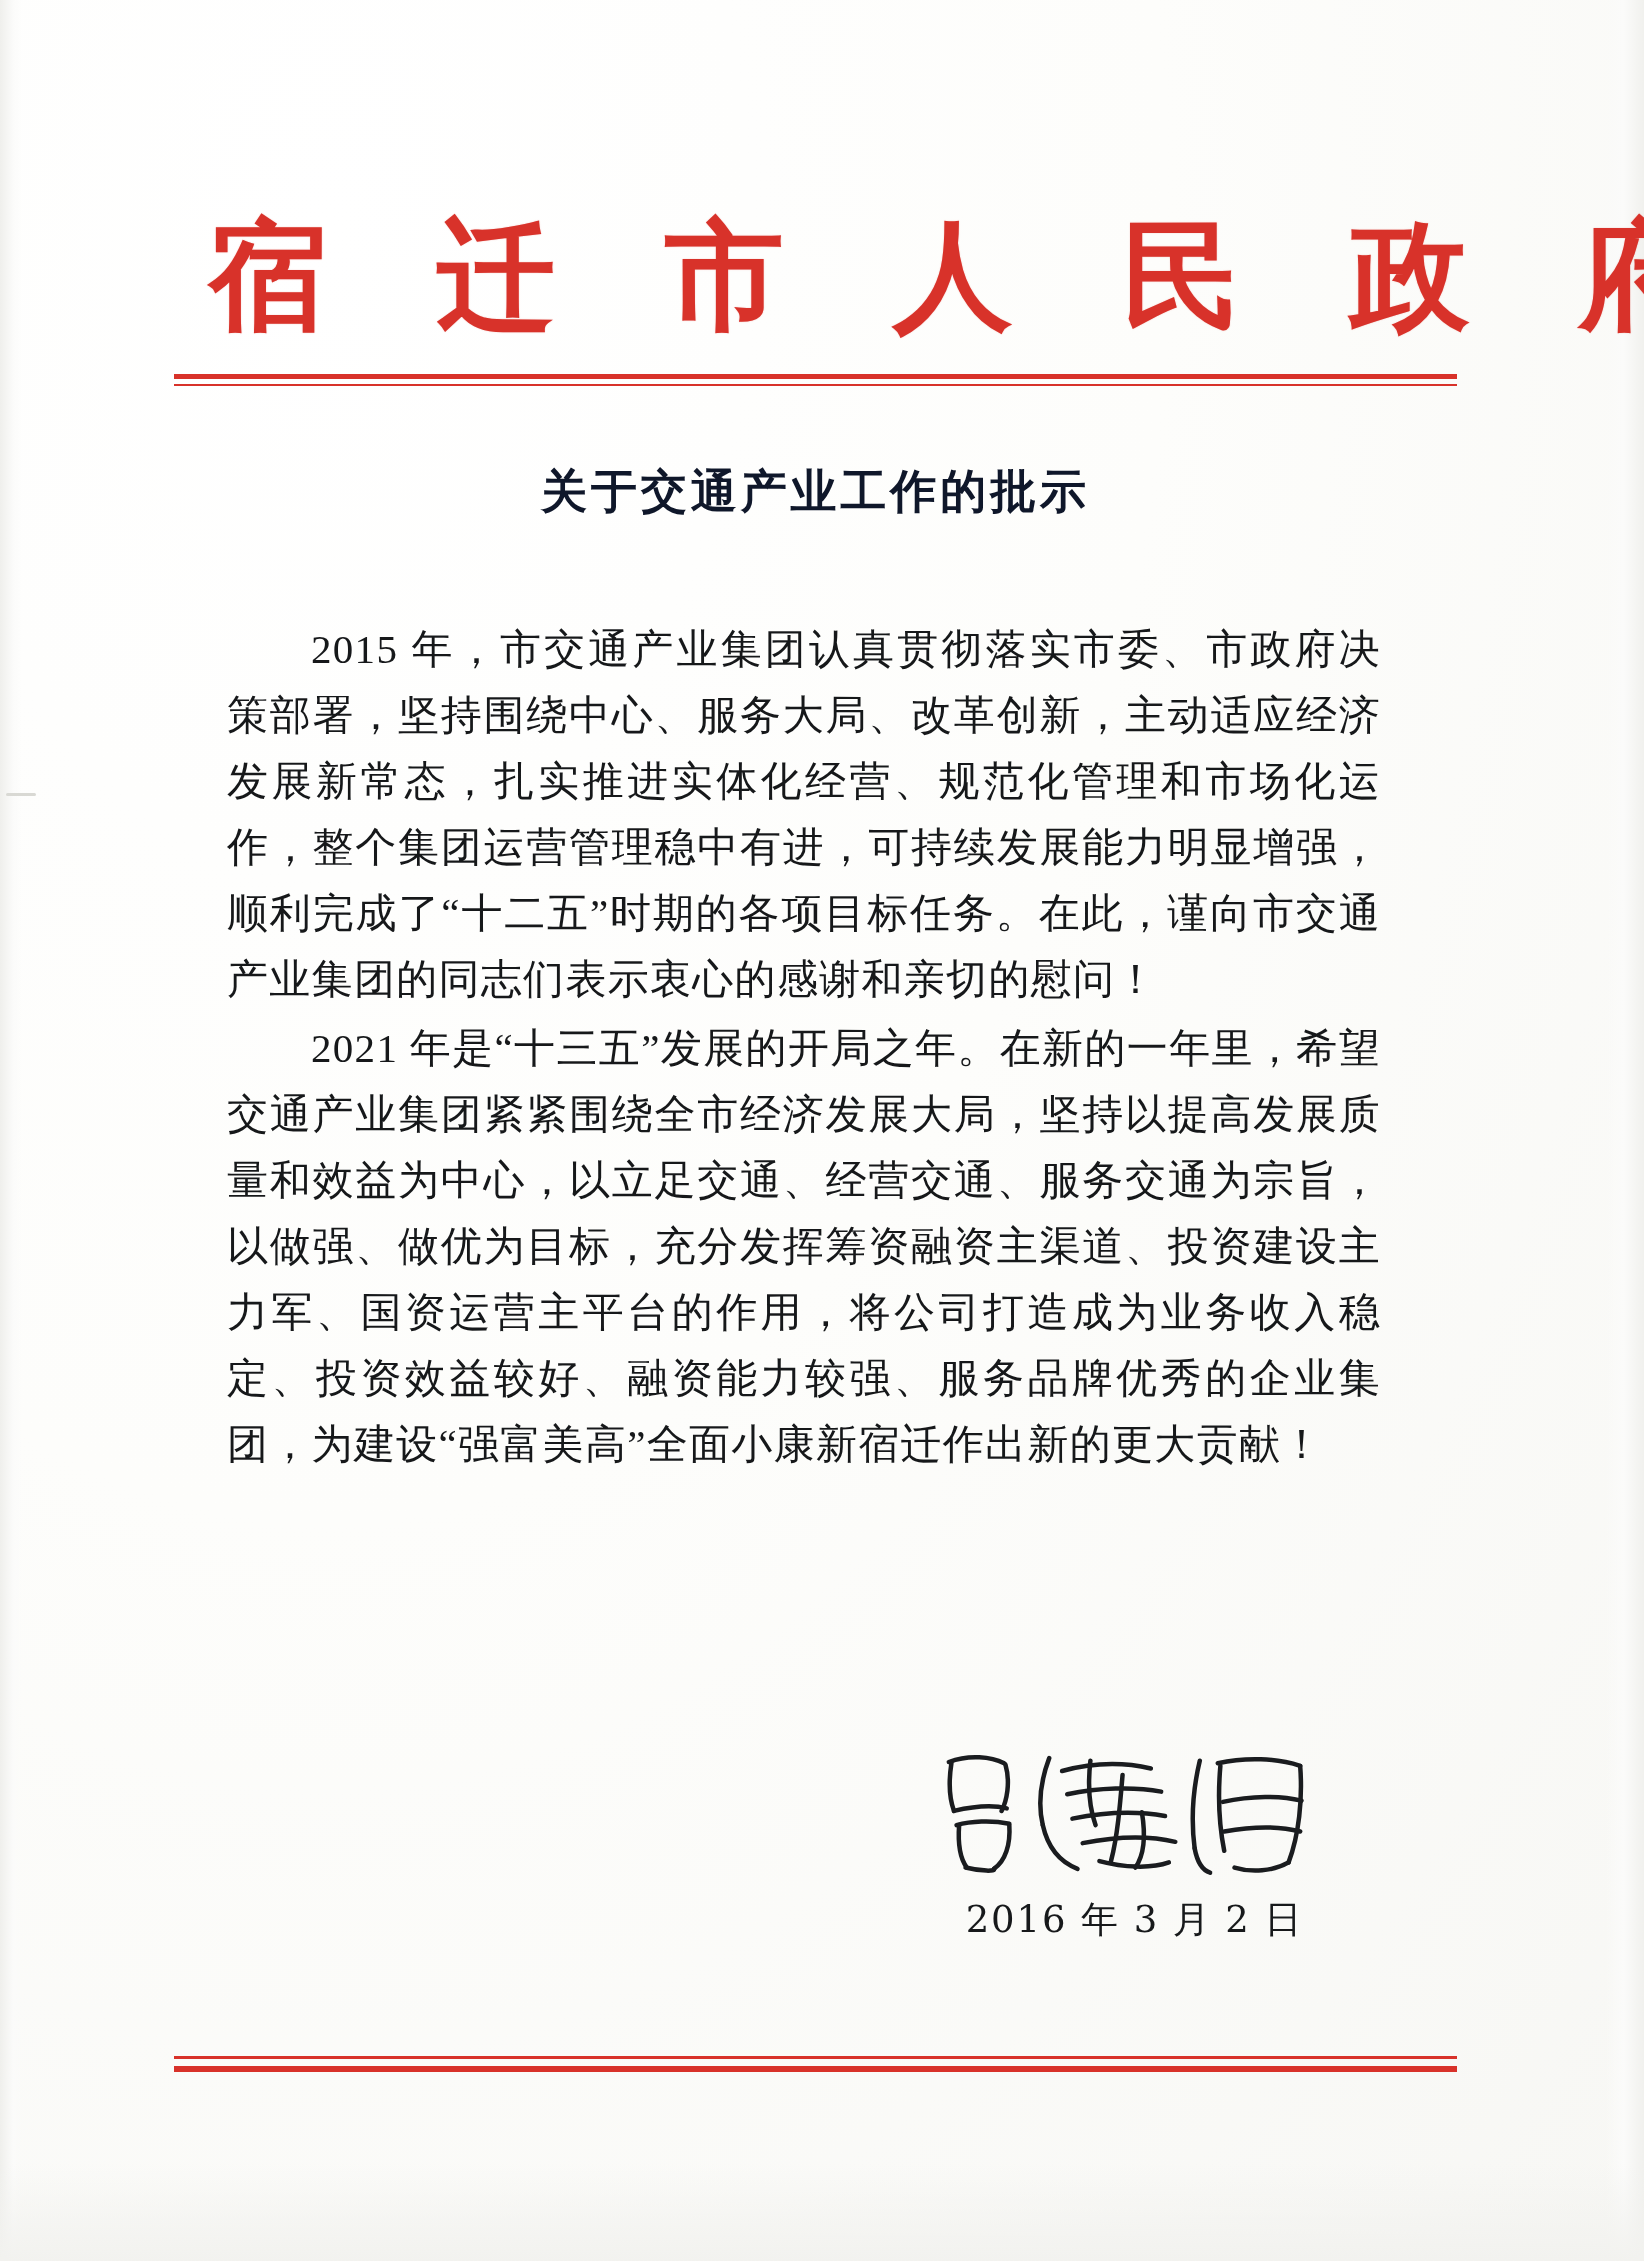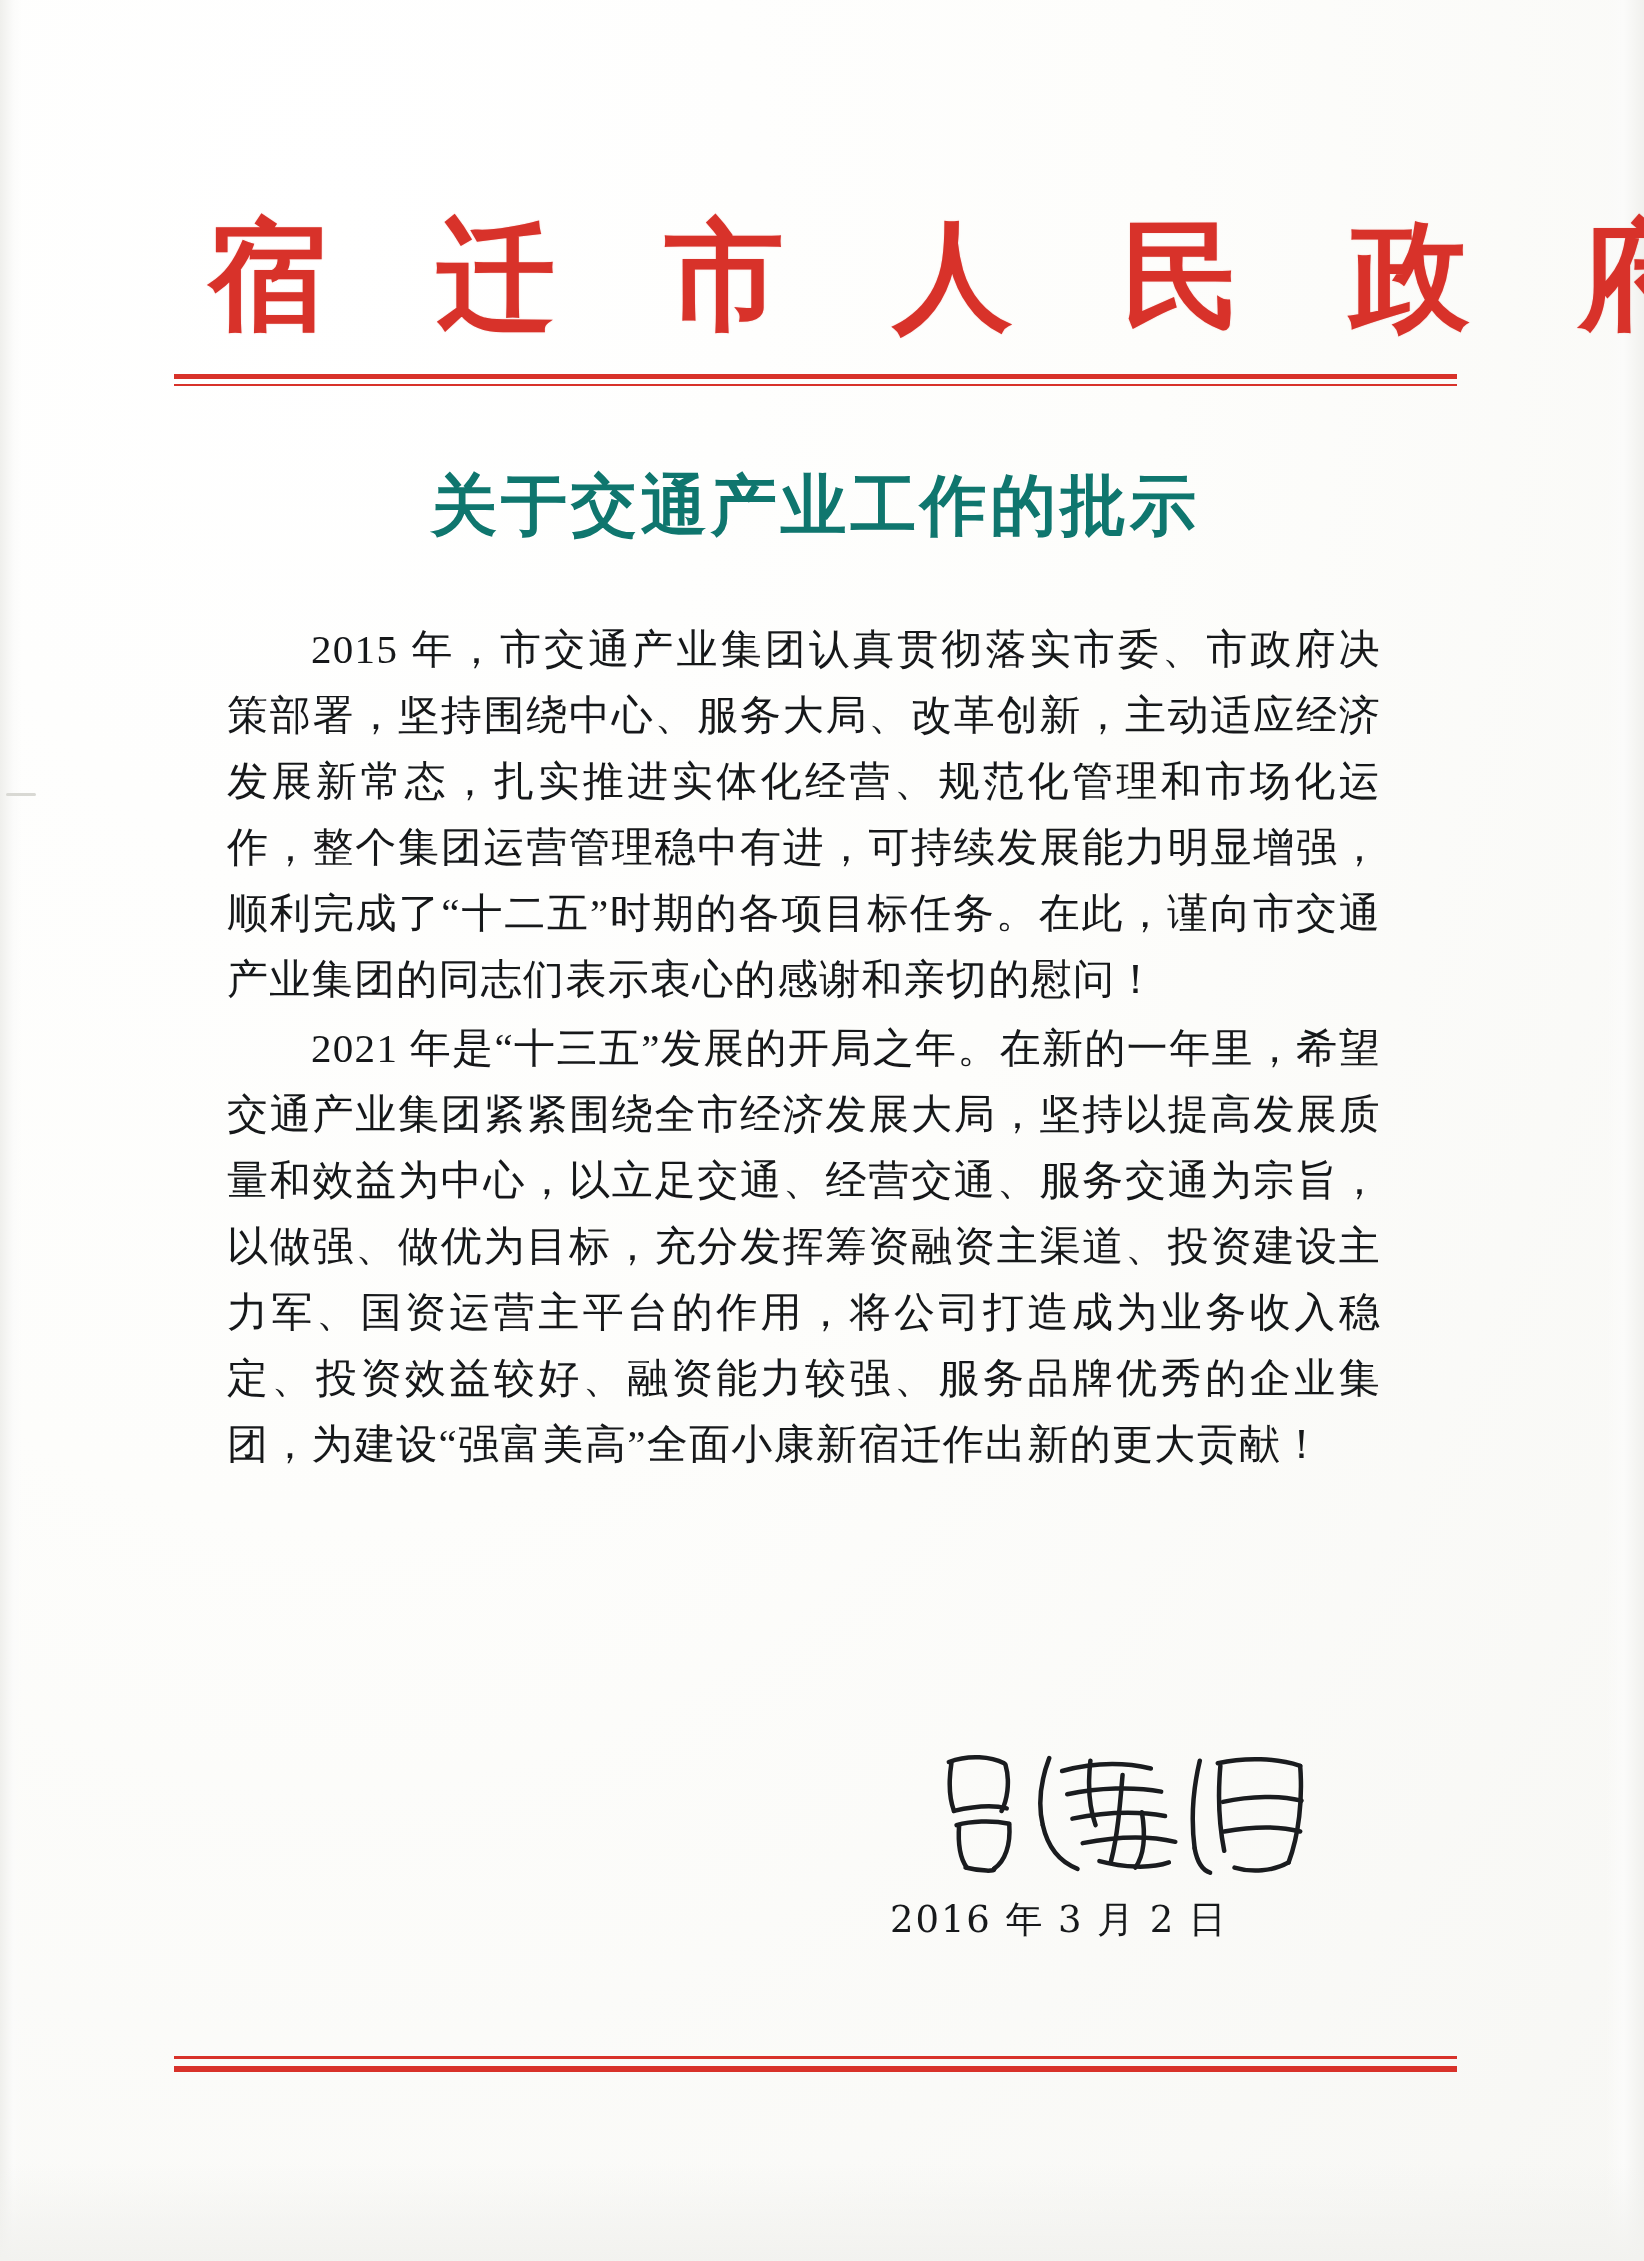--- a/index.html
+++ b/index.html
@@ -102,24 +102,24 @@
     margin-top: 5.2px;
   }
 
   
   .doc-title {
     position: absolute;
     left: 174px;
     top: 461px;
     width: 1283px;
     text-align: center;
-    font-size: 66px;
+    font-size: 46px;
     font-weight: 700;
     letter-spacing: 3.9px;
-    color: #0f766e;
+    color: #0f172a;
     font-family: "DejaVu Serif", "Liberation Serif", serif;
   }
 
   
   .body-text {
     position: absolute;
     left: 227px;
     top: 616px;
     width: 1154px;
     color: #16181a;
@@ -149,21 +149,21 @@
   .signature-mark svg {
     position: absolute;
     left: 39px;
     top: -6.4px;
   }
   .signature-date {
     margin-top: 19.3px;
     font-size: 37px;
     letter-spacing: 1.9px;
     color: #17191b;
-    text-align: left;
+    text-align: center;
     padding-right: 14px;
     font-family: "DejaVu Serif", "Liberation Serif", serif;
   }
 
   
   .footer-rule-wrap {
     position: absolute;
     left: 174px;
     top: 2056px;
     width: 1283px;

